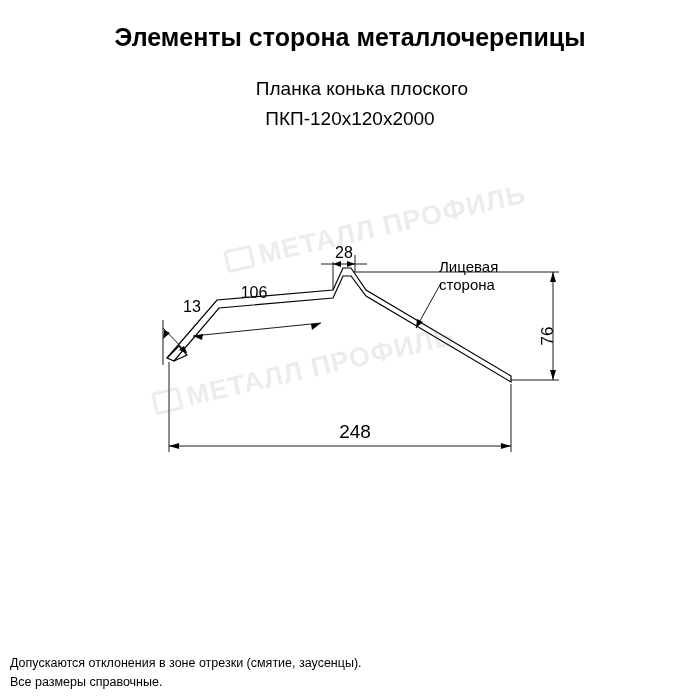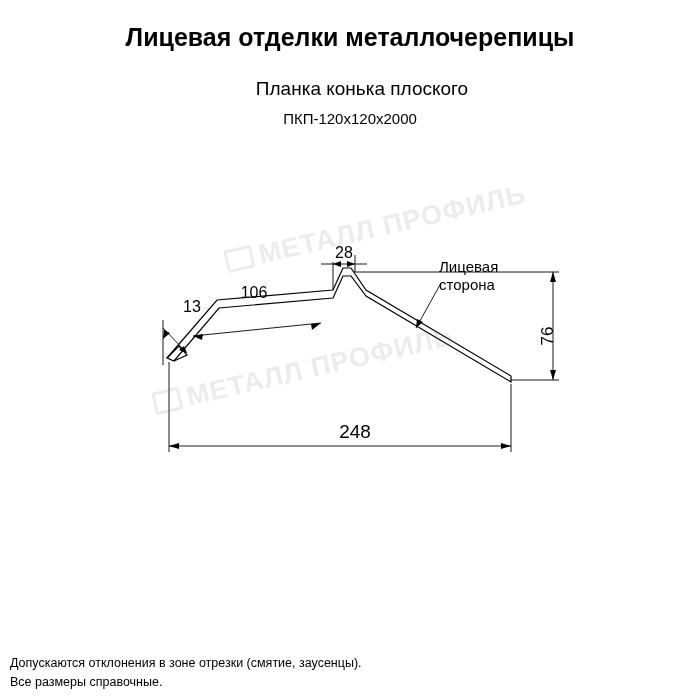--- a/index.html
+++ b/index.html
@@ -35,21 +35,21 @@
     line-height: 34px;
   }
   .sub-title {
     font-size: 19px;
     margin: 0;
     margin-top: 22px;
     line-height: 26px;
     padding-left: 24px;
   }
   .sku-title {
-    font-size: 15px;
+    font-size: 19px;
     margin: 0;
     margin-top: 4px;
     line-height: 26px;
   }
   .drawing-area {
     position: absolute;
     top: 150px;
     left: 11px;
     width: 700px;
     height: 400px;
@@ -99,21 +99,21 @@
   .footer div {
     margin: 0;
   }
 </style>
 </head>
 <body>
 
 <div class="page">
 
   <div class="title-block">
-    <div class="main-title">Лицевая отделки металлочерепицы</div>
+    <div class="main-title">Элементы сторона металлочерепицы</div>
     <div class="sub-title">Планка конька плоского</div>
     <div class="sku-title">ПКП-120х120х2000</div>
   </div>
 
   <div class="drawing-area">
     <svg width="700" height="400" viewBox="0 0 700 400" xmlns="http://www.w3.org/2000/svg">
       <g fill="none" stroke="#000000" stroke-width="1.2" stroke-linejoin="miter" stroke-linecap="butt">
 
         <path d="M 156,208 L 206,150 L 322,140 L 332,118 L 340,118 L 355,140 L 500,226 L 500,232 L 355,146 L 340,126 L 332,126 L 322,148 L 208,158 L 163,211 Z"></path>
 

